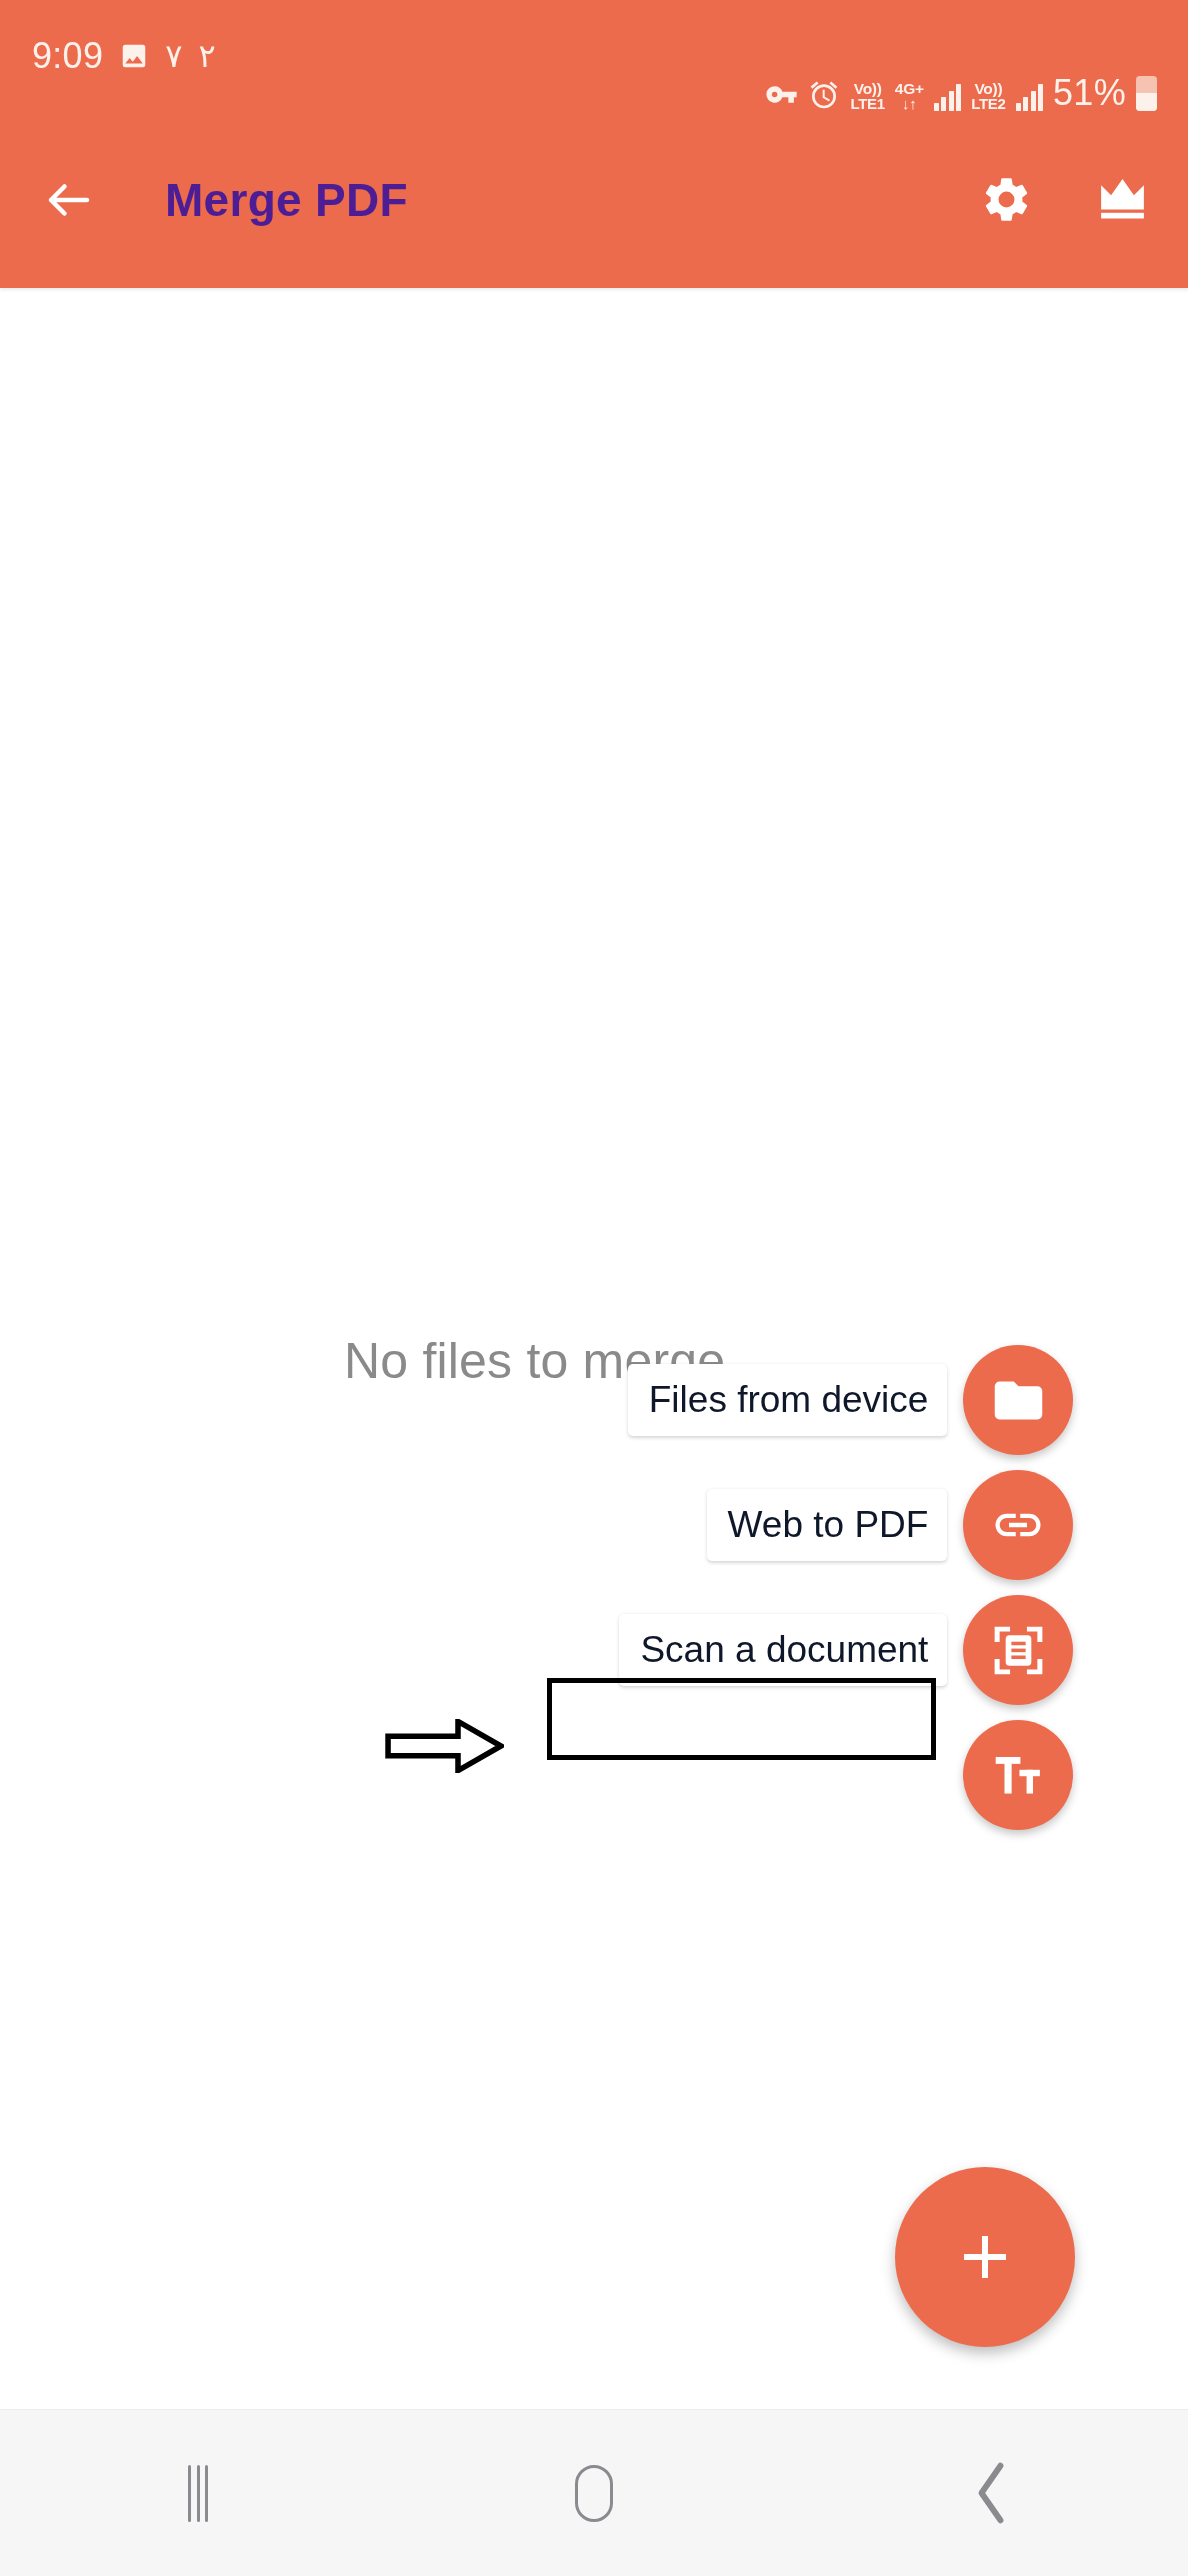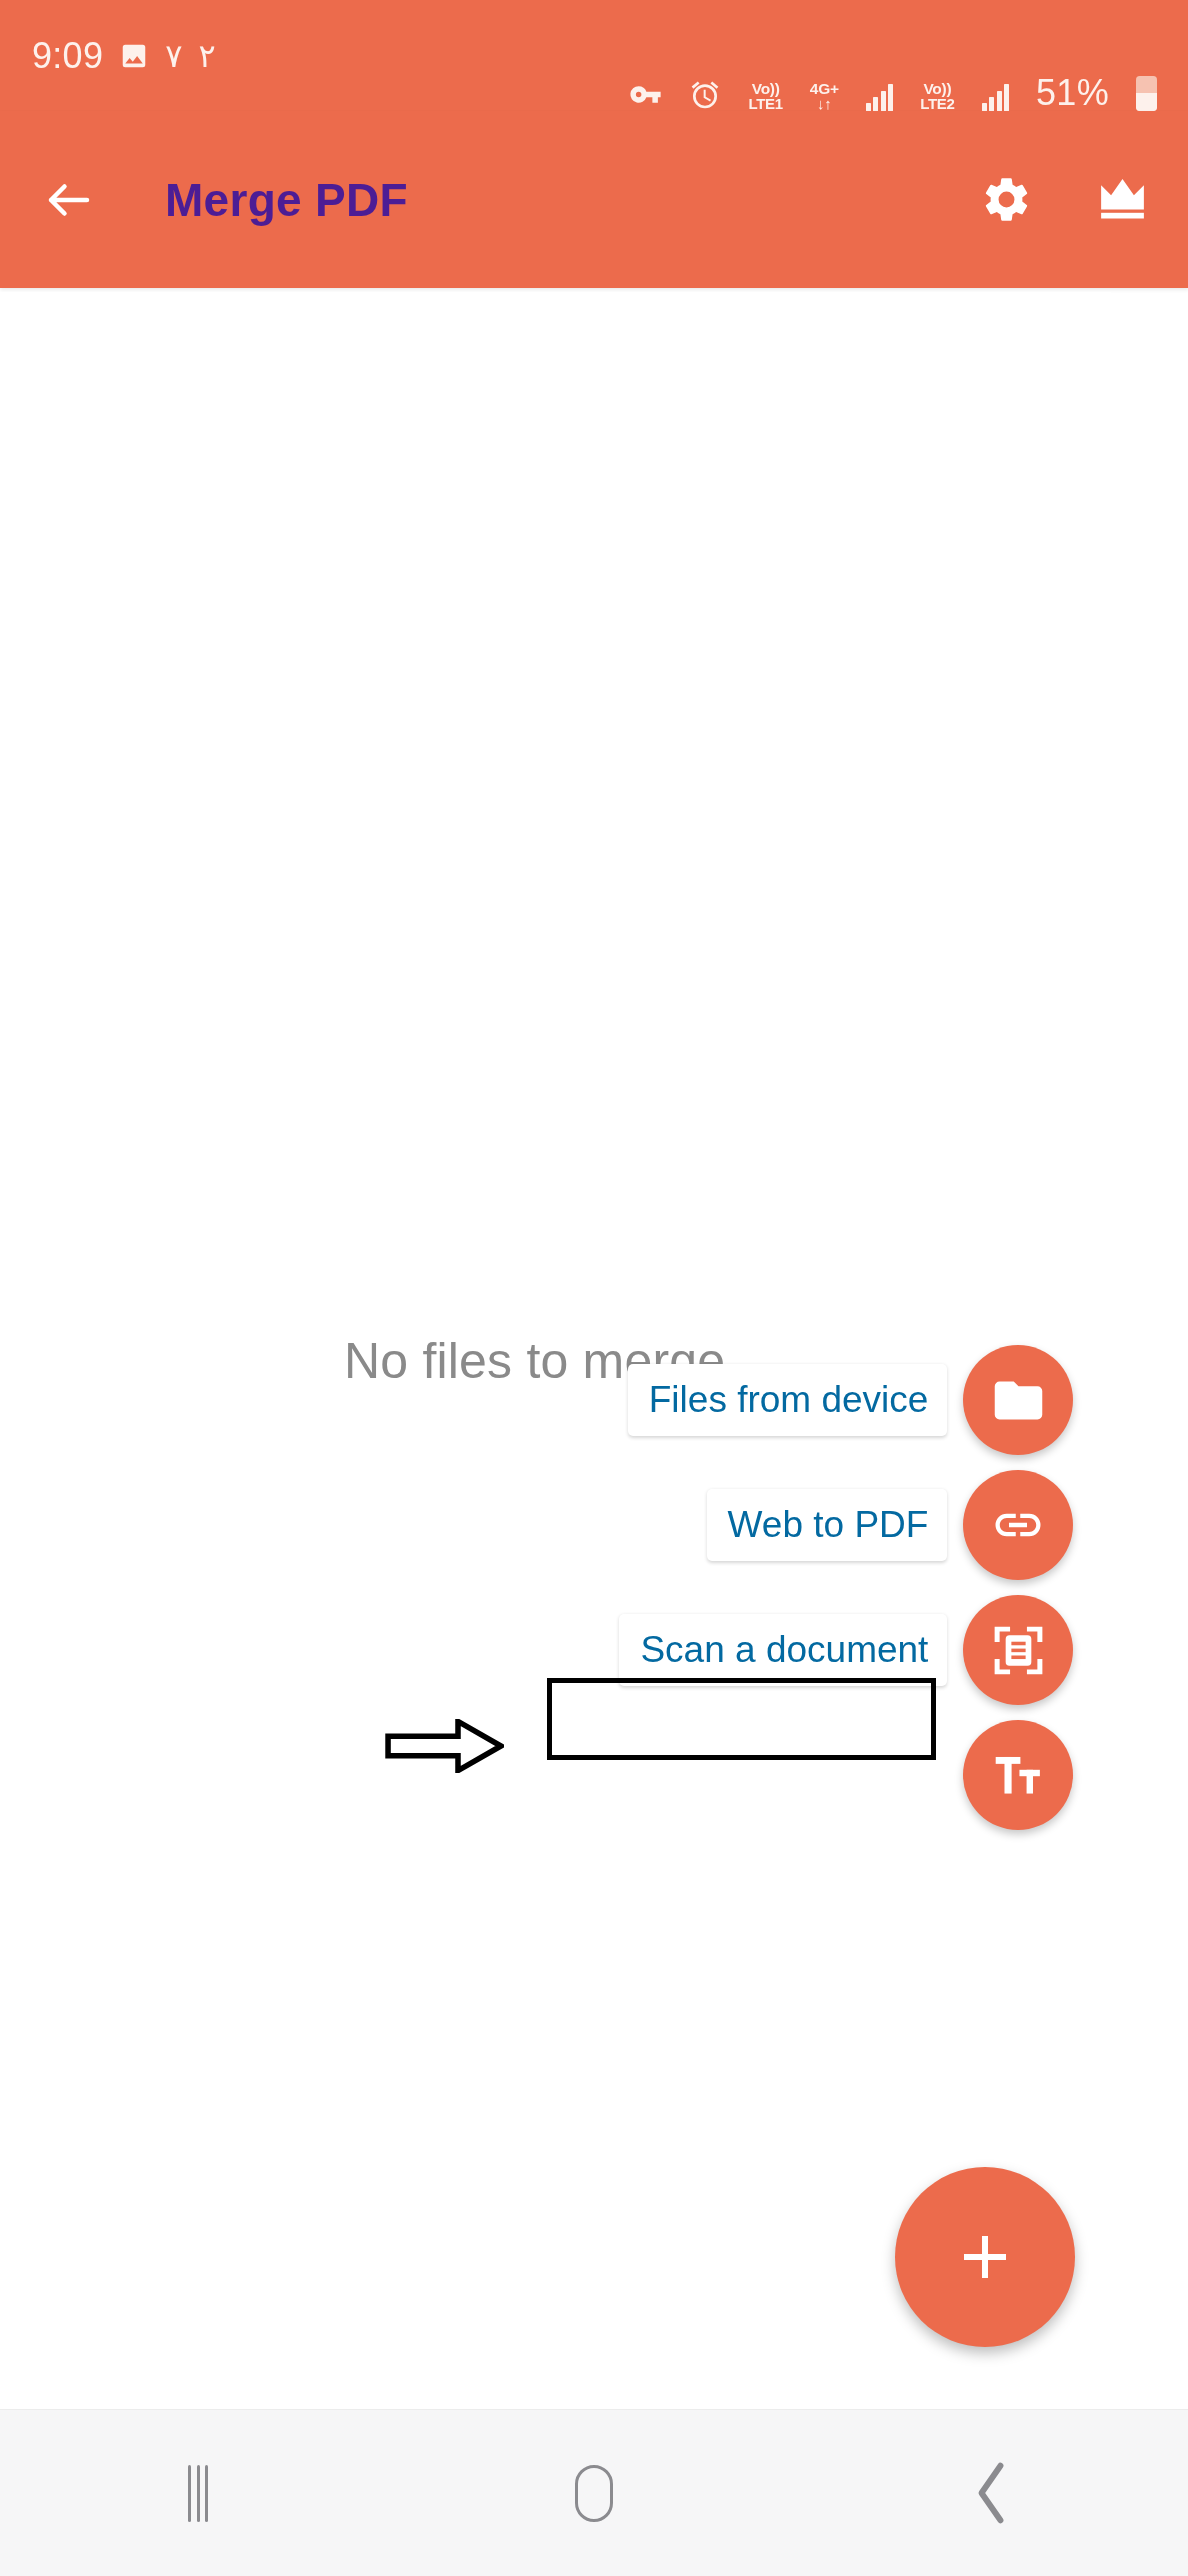--- a/index.html
+++ b/index.html
@@ -19,21 +19,21 @@
   
   #status-bar {
     position:absolute; top:0; left:0;
     width:1189px; height:111px;
     background:var(--accent, #ec6b4c);
     display:flex; 
     padding:0 32px;
     color:#fdf1ec;
   }
   #status-left { display:flex; align-items:center; gap:16px; }
-  #status-right { margin-left:auto; display:flex; align-items:flex-end; gap:27px; }
+  #status-right { margin-left:auto; display:flex; align-items:flex-end; gap:10px; }
   .clock { font-size:36px; font-weight:400; letter-spacing:0.3px; line-height:1; }
   .persian-digit { font-size:32px; line-height:1; font-family:"DejaVu Sans", sans-serif; }
   .sb-ico { display:block; }
   .net-stack {
     display:flex; flex-direction:column; align-items:center;
     line-height:1; font-weight:700;
   }
   .net-top { font-size:15.5px; letter-spacing:-0.3px; }
   .net-bot { font-size:15px; letter-spacing:-0.3px; }
   .bars { display:flex; align-items:flex-end; gap:2.5px; height:27px; }
@@ -93,21 +93,21 @@
   }
 
   
   #speed-dial {
     position:absolute; right:38px; top:1053px;
     display:flex; flex-direction:column; align-items:flex-end;
     gap:15px;
   }
   .sd-row { display:flex; align-items:center; gap:16px; }
   .sd-label {
-    background:#ffffff; color:#0369a1;
+    background:#ffffff; color:#0f172a;
     font-size:37px; line-height:1;
     padding:17.3px 18.6px 18.6px 21px;
     border-radius:5px;
     box-shadow:0 1.2px 3.7px rgba(0,0,0,0.16);
     white-space:nowrap;
   }
   .sd-fab {
     width:110px; height:110px; border-radius:50%;
     background:var(--accent, #ec6b4c);
     display:flex; align-items:center; justify-content:center;

